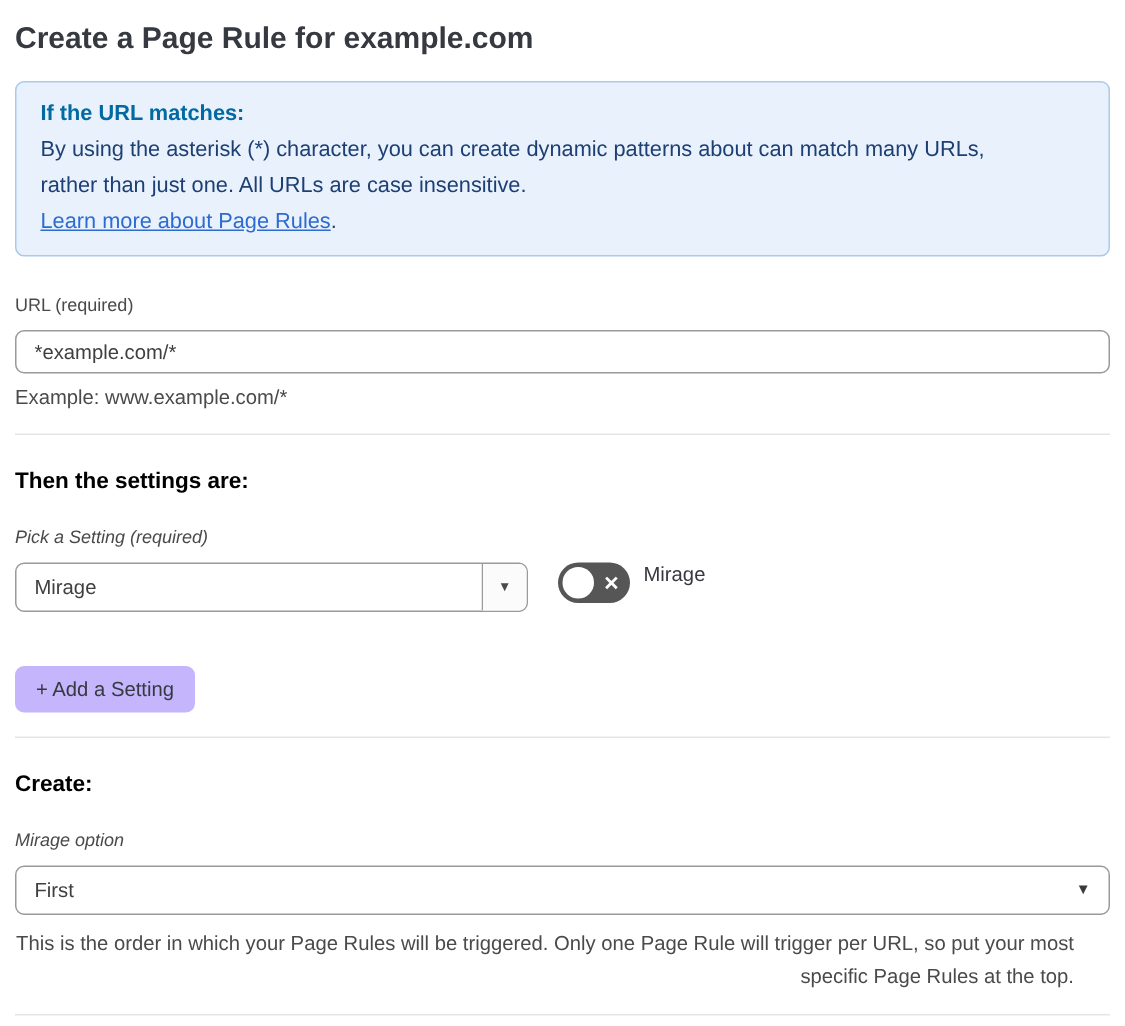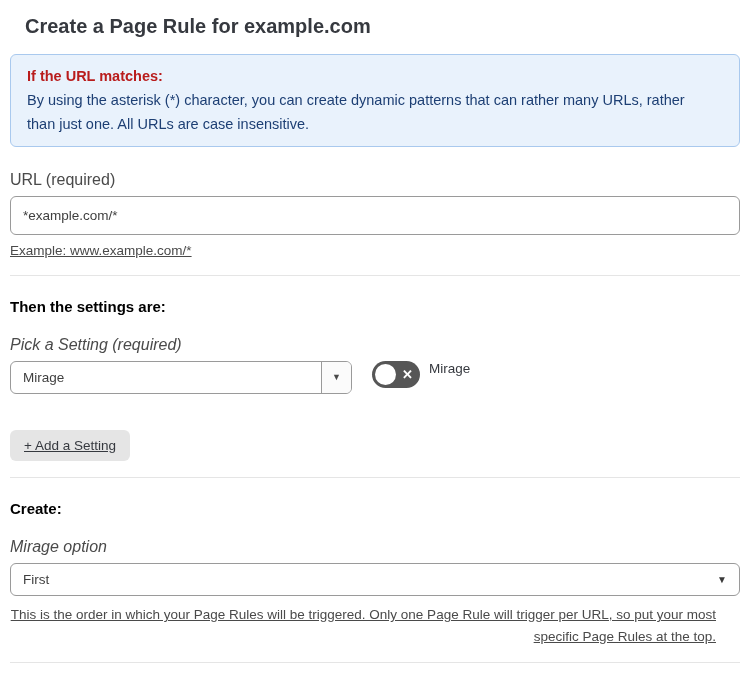--- a/index.html
+++ b/index.html
@@ -10,64 +10,63 @@
     overflow: hidden;
     font-family: "Liberation Sans", sans-serif;
     color: #36393f;
     padding: 10px;
   }
   .page-title {
     font-size: 20px;
     font-weight: 700;
     color: #36393f;
     line-height: 24px;
-    margin: 4px 0 16px 15px;
+    margin: 4px 0 16px 0;
   }
   .info-box {
     background: #e9f2fc;
     border: 1px solid #a9c9ee;
     border-radius: 6px;
     padding: 9px 16px 10px 16px;
     margin-bottom: 24px;
     color: #1d3f74;
     font-size: 14.5px;
     line-height: 24px;
   }
-  .info-heading { font-weight: 700; color: #b91c1c; }
+  .info-heading { font-weight: 700; color: #0369a1; }
   .info-body { max-width: 662px; }
   .info-link {
     color: #2e6bd0;
     text-decoration: underline;
     cursor: pointer;
   }
   .info-link-suffix { color: #1d3f74; }
   .field-label {
-    font-size: 16px;
+    font-size: 12px;
     color: #4a4a4a;
     margin-bottom: 8px;
     line-height: 17px;
   }
   .text-input {
     width: 100%;
-    height: 39px;
+    height: 29px;
     border: 1px solid #9a9a9a;
     border-radius: 6px;
     padding: 0 12px;
     font-family: "Liberation Sans", sans-serif;
     font-size: 13.5px;
     color: #3f3f3f;
     background: #ffffff;
     outline: none;
   }
   .helper-text {
     font-size: 13.5px;
     color: #4a4a4a;
     margin-top: 7px;
     line-height: 17px;
-    text-decoration: underline;
   }
   .divider {
     border: none;
     border-top: 1px solid #e5e5e5;
     margin: 16px 0 22px 0;
   }
   .section-heading {
     font-size: 15px;
     font-weight: 700;
     color: #000000;
@@ -158,38 +157,40 @@
     display: inline-block;
     border: none;
     border-radius: 6px;
     font-family: "Liberation Sans", sans-serif;
     font-size: 13.5px;
     line-height: 15px;
     padding: 8px 16px;
     cursor: pointer;
   }
   .btn-secondary {
-    background: #e5e5e5;
-    color: #36393f;
-    text-decoration: underline;
+    background: #c4b5fd;
+    color: #36393f;
   }
   .add-setting { margin-top: 36px; padding: 8px 14px; }
   .order-helper { max-width: 706px; line-height: 22px; margin-top: 8px; text-align: right; }
   .footer-divider { margin: 14px 0 18px 0; }
 </style>
 </head>
 <body>
 
 
 
 <h1 class="page-title">Create a Page Rule for example.com</h1>
 
 <div class="info-box">
   <div class="info-heading">If the URL matches:</div>
-  <div class="info-body">By using the asterisk (*) character, you can create dynamic patterns that can rather many URLs, rather than just one. All URLs are case insensitive.</div>
+  <div class="info-body">By using the asterisk (*) character, you can create dynamic patterns about can match many URLs, rather than just one. All URLs are case insensitive.</div>
+  <div>
+    <a class="info-link">Learn more about Page Rules</a><span class="info-link-suffix">.</span>
+  </div>
 </div>
 
 <div class="field-label">URL (required)</div>
 <input class="text-input" type="text" value="*example.com/*" style="">
 <div class="helper-text">Example: www.example.com/*</div>
 
 <hr class="divider">
 
 <div class="section-heading">Then the settings are:</div>
 <div class="field-label sub-label">Pick a Setting (required)</div>

